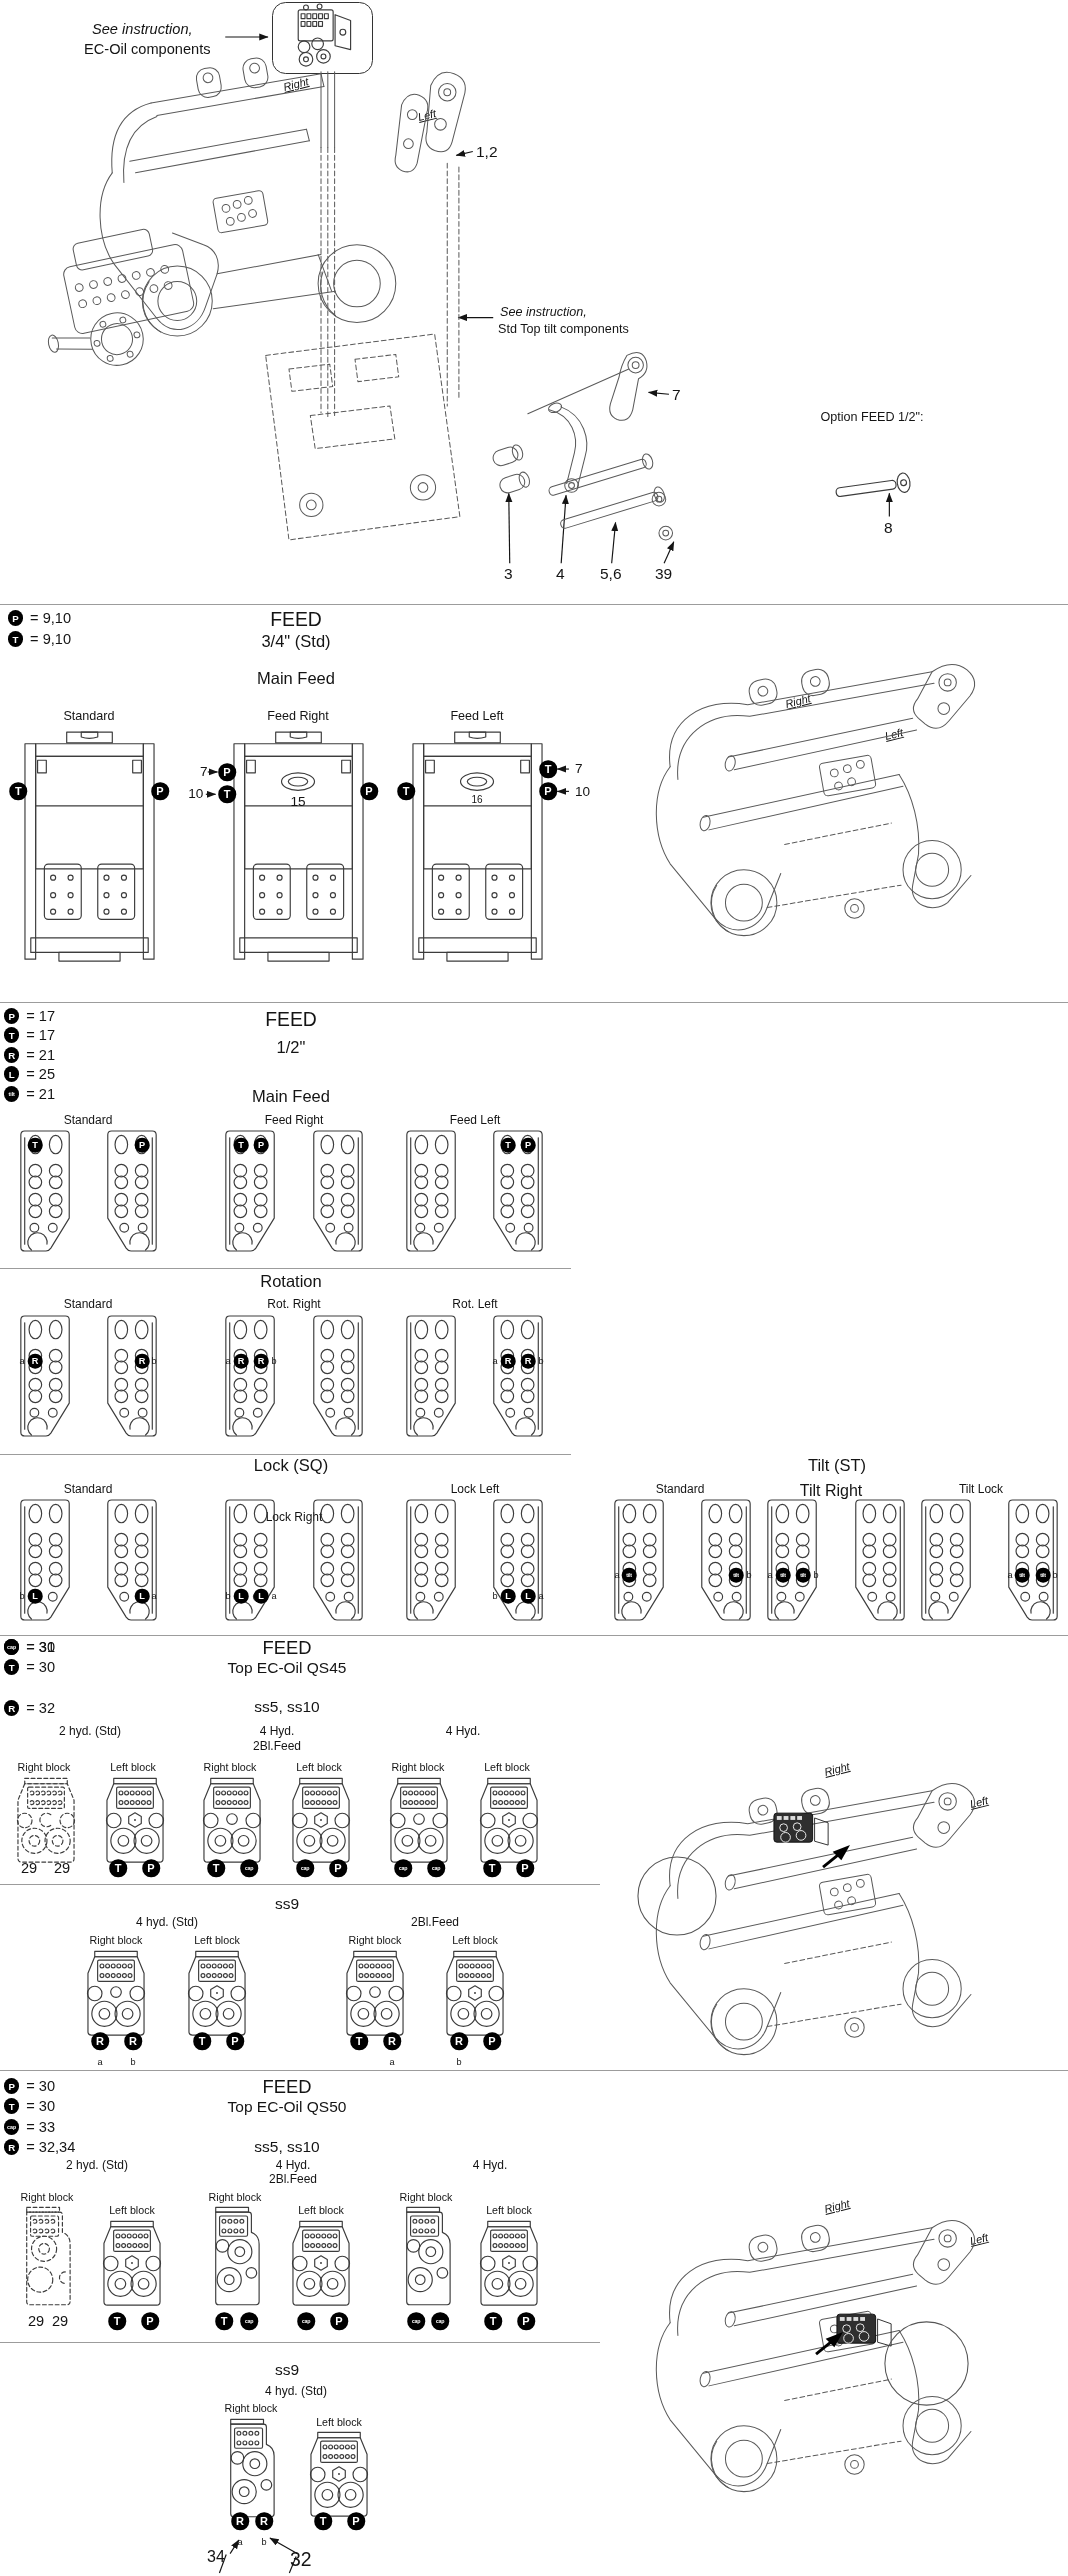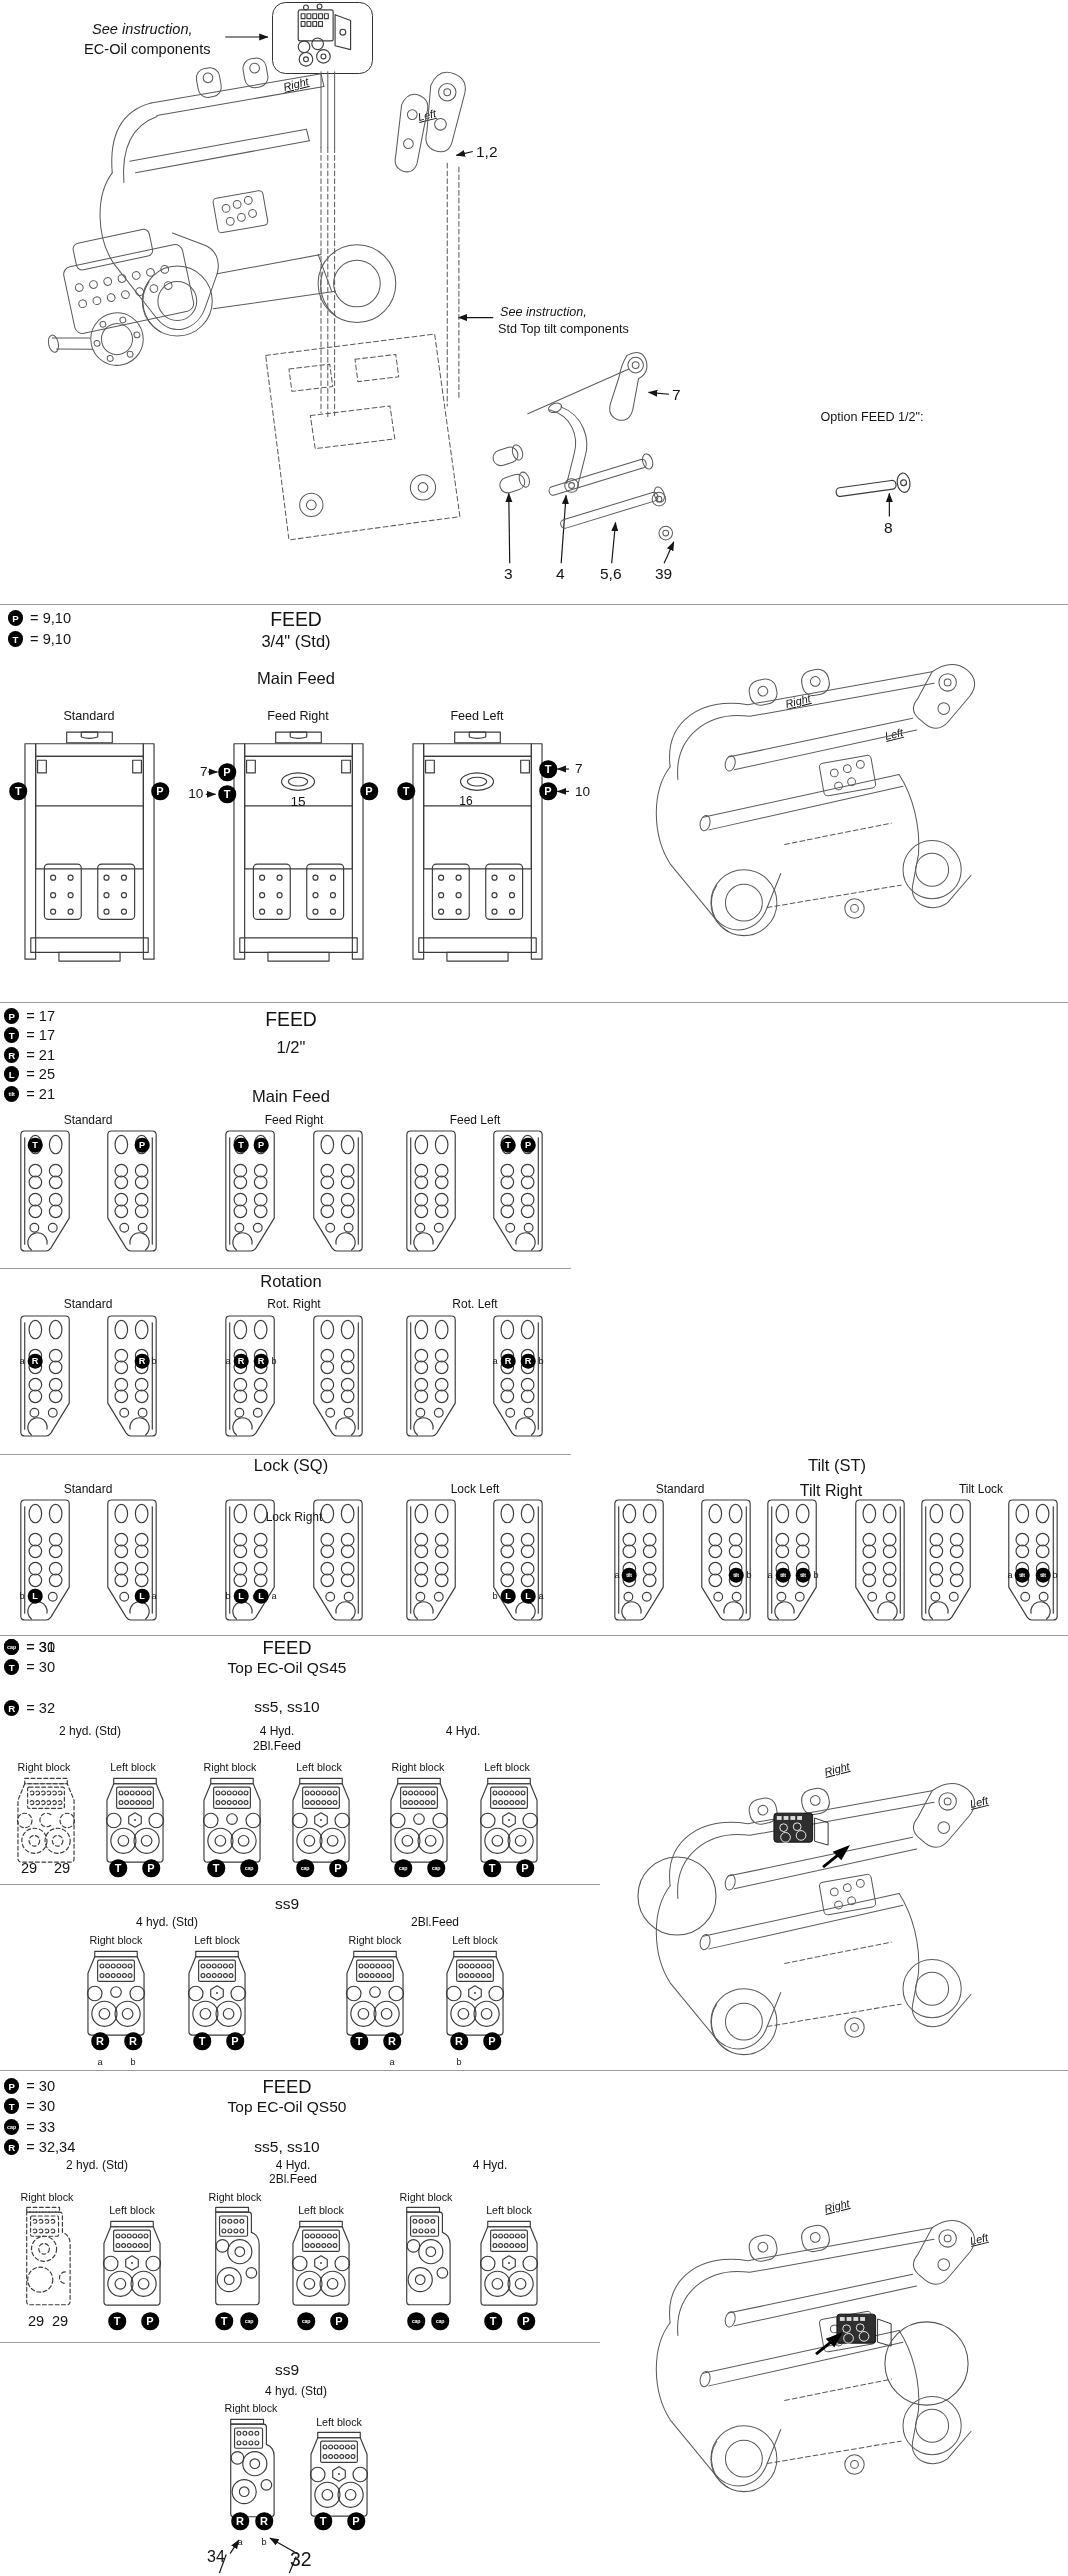--- a/index.html
+++ b/index.html
@@ -777,21 +777,21 @@
       <circle cx="85" cy="170" r="2.6"></circle>
       <circle cx="85" cy="187" r="2.6"></circle>
       <circle cx="103" cy="152" r="2.6"></circle>
       <circle cx="103" cy="170" r="2.6"></circle>
       <circle cx="103" cy="187" r="2.6"></circle>
    <rect x="7" y="214" width="121" height="15"></rect>
       <rect x="36" y="229" width="63" height="9"></rect>
    <ellipse cx="67" cy="53" rx="17" ry="9"></ellipse>
       <ellipse cx="67" cy="53" rx="10" ry="4.5"></ellipse>
   </svg>
-    <div class="t tc" style="left: 466px; top: 794px; font-size: 12px;">16</div>
+    <div class="t tc" style="left: 477px; top: 794px; font-size: 10px;">16</div>
     <div class="badge b18" style="left: 406px; top: 791px;">T</div>
     <div class="badge b18" style="left: 548px; top: 769px;">T</div>
     <div class="badge b18" style="left: 548px; top: 791px;">P</div>
     <div class="t tc" style="left: 90px; top: 1724px; font-size: 12px;">2 hyd. (Std)</div>
     <div class="t tc" style="left: 277px; top: 1724px; font-size: 12px;">4 Hyd.</div>
     <div class="t tc" style="left: 277px; top: 1739px; font-size: 12px;">2Bl.Feed</div>
     <div class="t tc" style="left: 463px; top: 1724px; font-size: 12px;">4 Hyd.</div>
     <div class="t tc" style="left: 44px; top: 1761px; font-size: 10.7px;">Right block</div>
     <svg style="position:absolute;left:12.6px;top:1777px" class="lw dash" width="66" height="87" viewBox="0 0 68 90">
    <path d="M12,1.5 H56 V7 H12 Z"></path>

